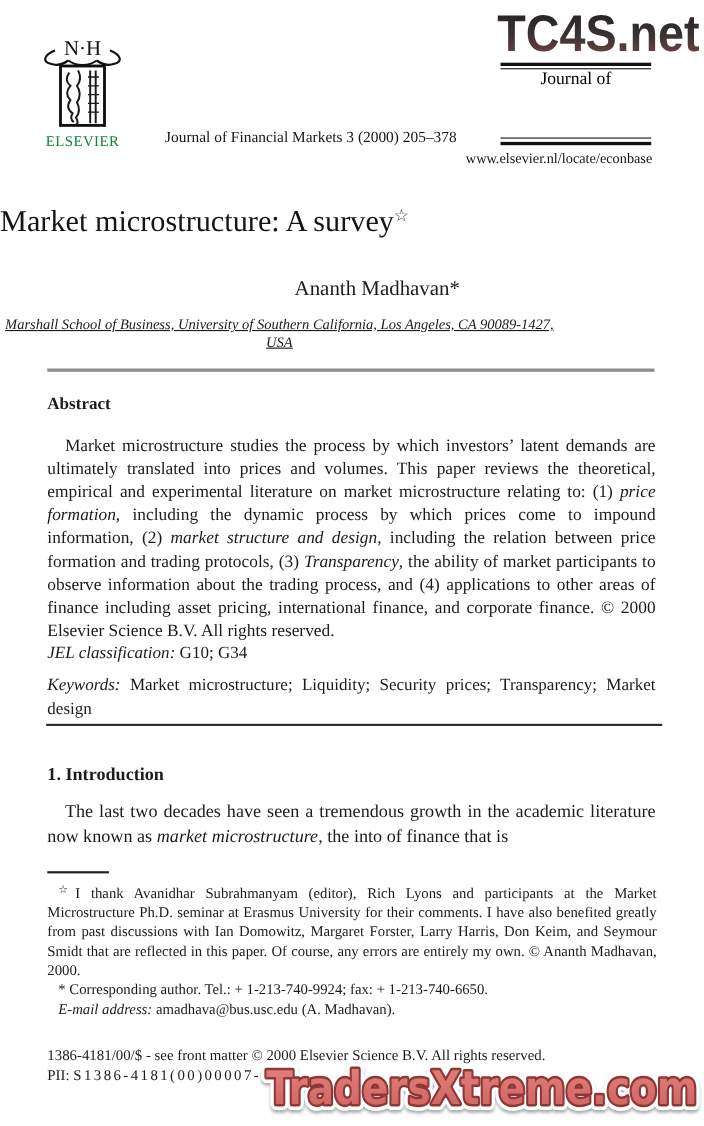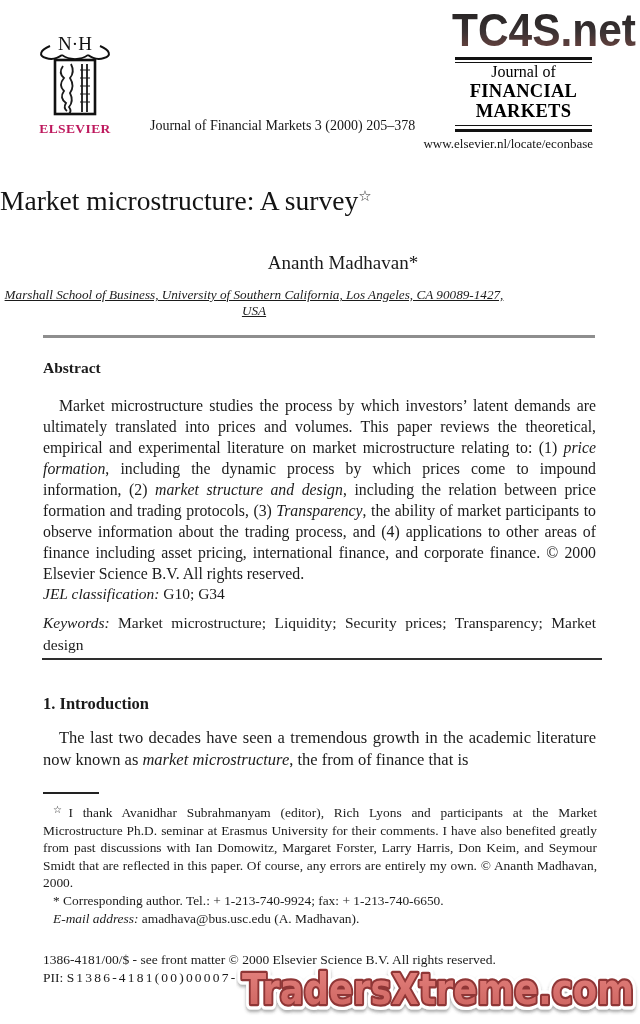--- a/index.html
+++ b/index.html
@@ -5,21 +5,21 @@
   html,body{margin:0;padding:0;background:#e8e8e8;}
   .page{
     position:relative;width:640px;height:1024px;margin:0 auto;
     background:#ffffff;overflow:hidden;
     font-family:"Liberation Serif", serif;color:#1b1b1b;
   }
   .abs{position:absolute;}
 
   
   .elsevier-logo{left:36px;top:34px;width:78px;text-align:center;}
-  .publisher{font-size:13.5px;letter-spacing:0.4px;margin-top:1px;color:#be185d;font-weight:bold;}
+  .publisher{font-size:13.5px;letter-spacing:0.4px;margin-top:1px;color:#15803d;}
   .citation{left:150px;top:118px;font-size:14px;color:#161616;}
 
   .mast-rule{background:#121212;}
   .ruleA{left:455px;top:57px;width:137px;height:3px;}
   .ruleB{left:455px;top:62px;width:137px;height:1.3px;}
   .ruleC{left:455px;top:125px;width:137px;height:1.3px;}
   .ruleD{left:455px;top:128.5px;width:137px;height:3px;}
   .jname{left:455px;width:137px;text-align:center;color:#000;}
   .jname1{top:63px;font-size:16px;}
   .jname2{top:81px;font-size:18.5px;font-weight:bold;letter-spacing:0.3px;}
@@ -90,43 +90,41 @@
       <path d="M44,36 h10 M44,44 h10 M44,52 h10 M44,60 h10 M44,68 h10" fill="none" stroke="#1a1a1a" stroke-width="1.2"></path>
     </svg>
     <div class="publisher">ELSEVIER</div>
   </div>
 
   <div class="abs citation">Journal of Financial Markets 3 (2000) 205–378</div>
 
   <div class="abs mast-rule ruleA"></div>
   <div class="abs mast-rule ruleB"></div>
   <div class="abs jname jname1">Journal of</div>
-  <div class="abs jname jname2">FINANCIAL</div>
-  <div class="abs jname jname3">MARKETS</div>
   <div class="abs mast-rule ruleC"></div>
   <div class="abs mast-rule ruleD"></div>
   <div class="abs website">www.elsevier.nl/locate/econbase</div>
 
   <div class="abs title"><span>Market microstructure: A survey</span><span class="supstar">☆</span></div>
   <div class="abs author"><span>Ananth Madhavan</span><span>*</span></div>
   <div class="abs affiliation">Marshall School of Business, University of Southern California, Los Angeles, CA 90089-1427, USA</div>
 
   <div class="abs rule1"></div>
 
   <div class="abs abstract-heading">Abstract</div>
   <div class="abs abstract-para"><span>Market microstructure studies the process by which investors’ latent demands are ultimately translated into prices and volumes. This paper reviews the theoretical, empirical and experimental literature on market microstructure relating to: (1) </span><span class="ital">price formation</span><span>, including the dynamic process by which prices come to impound information, (2) </span><span class="ital">market structure and design</span><span>, including the relation between price formation and trading protocols, (3) </span><span class="ital">Transparency</span><span>, the ability of market participants to observe information about the trading process, and (4) applications to other areas of finance including asset pricing, international finance, and corporate finance. © 2000 Elsevier Science B.V. All rights reserved.</span></div>
 
 
   <div class="abs jel-line"><span class="ital">JEL classification:</span><span> G10; G34</span></div>
   <div class="abs keywords-para"><span class="ital">Keywords:</span><span> Market microstructure; Liquidity; Security prices; Transparency; Market design</span></div>
 
   <div class="abs rule2"></div>
 
   <div class="abs intro-heading">1. Introduction</div>
-  <div class="abs intro-para"><span>The last two decades have seen a tremendous growth in the academic literature now known as </span><span class="ital">market microstructure</span><span>, the from of finance that is</span></div>
+  <div class="abs intro-para"><span>The last two decades have seen a tremendous growth in the academic literature now known as </span><span class="ital">market microstructure</span><span>, the into of finance that is</span></div>
 
   <div class="abs fn-rule"></div>
   <div class="abs footnotes">
     <p><span class="fn-sup">☆</span><span>I thank Avanidhar Subrahmanyam (editor), Rich Lyons and participants at the Market Microstructure Ph.D. seminar at Erasmus University for their comments. I have also benefited greatly from past discussions with Ian Domowitz, Margaret Forster, Larry Harris, Don Keim, and Seymour Smidt that are reflected in this paper. Of course, any errors are entirely my own. © Ananth Madhavan, 2000.</span></p>
     <p>* Corresponding author. Tel.: + 1-213-740-9924; fax: + 1-213-740-6650.</p>
     <p><span class="ital">E-mail address:</span><span> amadhava@bus.usc.edu (A. Madhavan).</span></p>
   </div>
 
   <div class="abs footer-line1">1386-4181/00/$ - see front matter  © 2000 Elsevier Science B.V. All rights reserved.</div>
   <div class="abs footer-line2"><span>PII: </span><span class="pii-spaced">S1386-4181(00)00007-</span></div>

